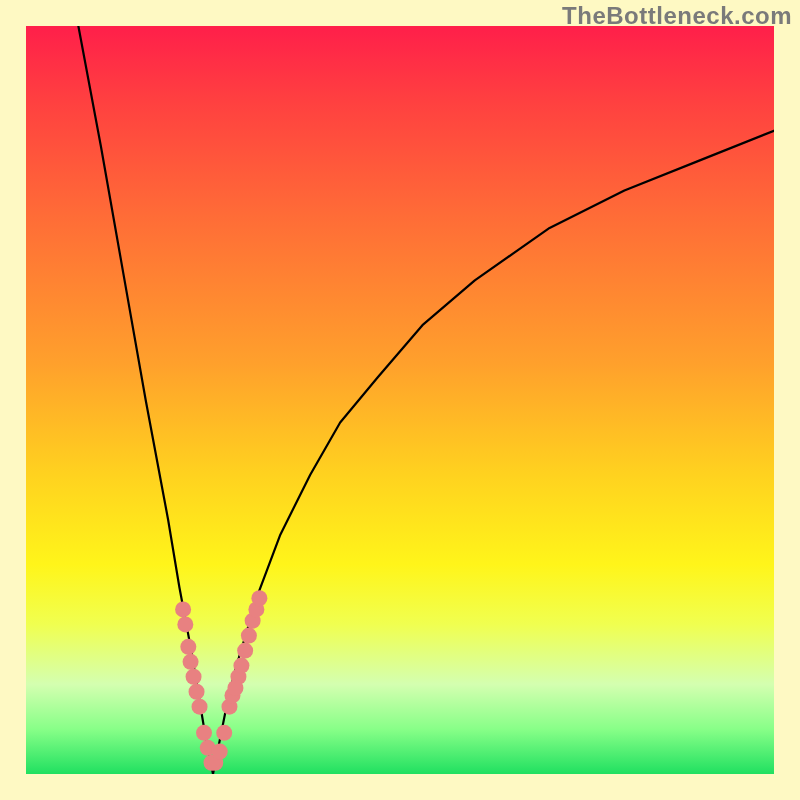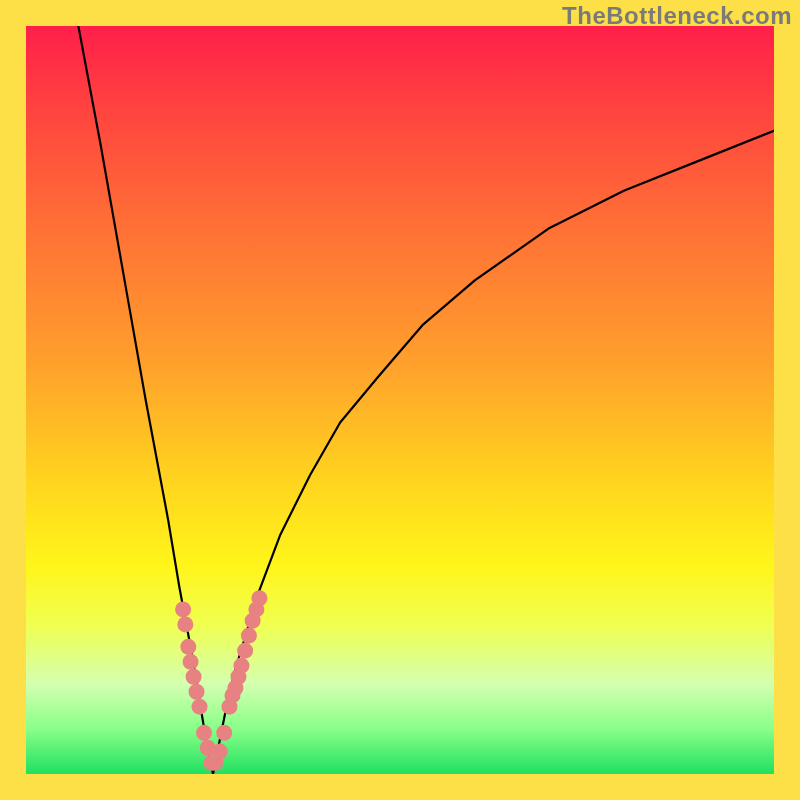--- a/index.html
+++ b/index.html
@@ -9,21 +9,21 @@
     height: 800px;
     background: #000;
     overflow: hidden;
   }
   .frame {
     position: absolute;
     left: 0;
     top: 0;
     width: 800px;
     height: 800px;
-    background: #fde047;
+    background: #fef9c3;
   }
   .plot-area {
     position: absolute;
     left: 26px;
     top: 26px;
     width: 748px;
     height: 748px;
     
     background: linear-gradient(
       to bottom,

